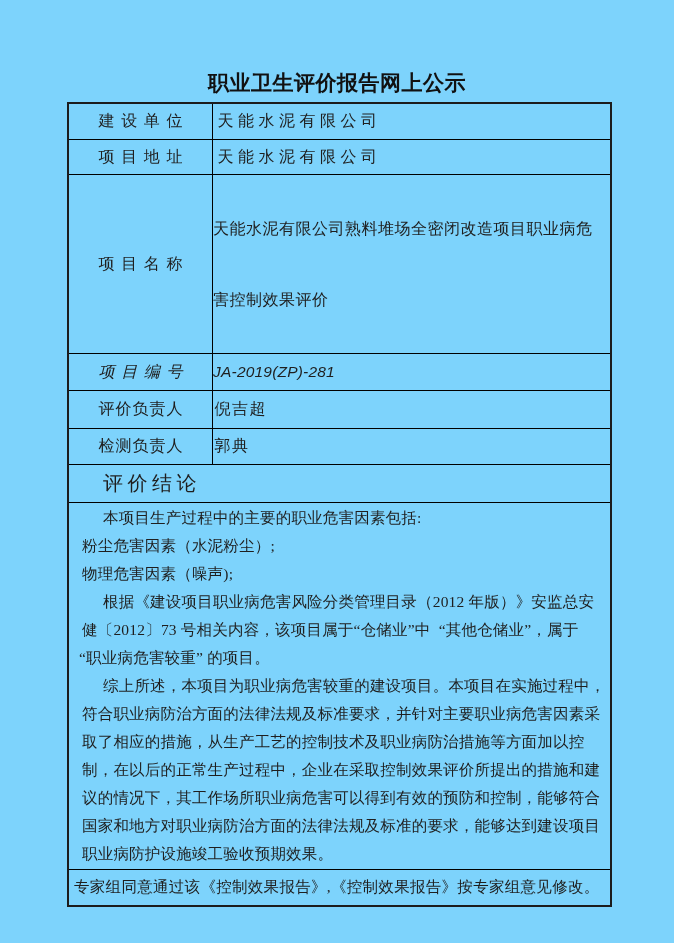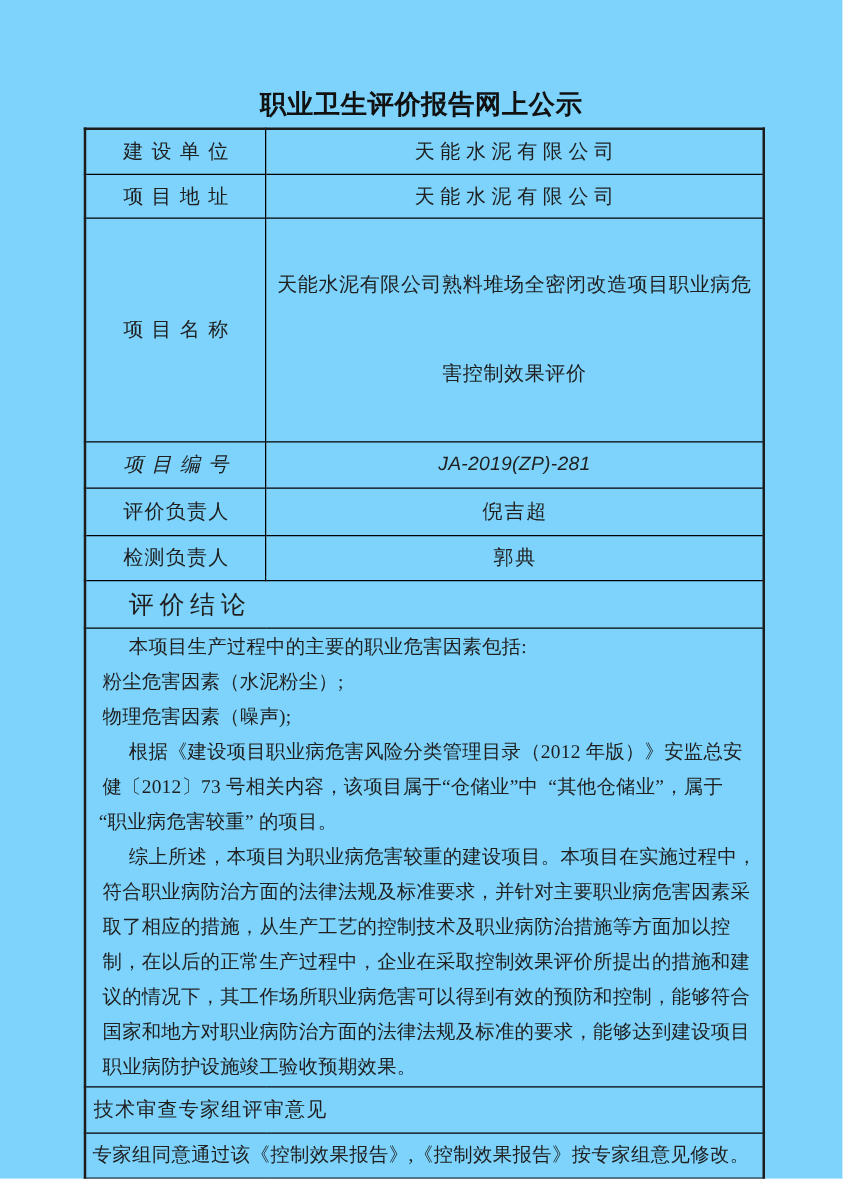--- a/index.html
+++ b/index.html
@@ -27,21 +27,21 @@
     margin:6px 0 0 67px;
     border:2px solid #1c1c1c;
   }
   td { border:1px solid #000000; padding:0; vertical-align:middle;margin-left:40px; }
   col.c1 { width:144px; }
   col.c2 { width:397px; }
 
   .cell-label { text-align:center; font-size:16px; }
   .lbl { display:inline-block; width:84px; text-align:justify; text-align-last:justify; }
 
-  .cell-value { text-align:center; font-size:16px; white-space:pre; }
+  .cell-value { text-align:left; font-size:16px; white-space:pre; }
   .v-spaced { letter-spacing:4.5px; text-indent:4.5px; }
   .v-name   { letter-spacing:1.5px; text-indent:1.5px; }
   .code { font-family:"Liberation Sans","DejaVu Sans",sans-serif; font-size:15.5px; letter-spacing:0.2px; }
 
   .h35 { height:35px; } .h34 { height:34px; } .h70 { height:70px; }
   .h36 { height:36px;font-style:italic; } .h37 { height:37px; }
 
   .projname div { line-height:35px; letter-spacing:0.5px; }
 
   .concl-head-cell { height:37px; padding-left:34px; font-size:20px; letter-spacing:4.5px; }
@@ -115,23 +115,20 @@
         <div class="concl-line ind">综上所述，本项目为职业病危害较重的建设项目。本项目在实施过程中，</div>
         <div class="concl-line">符合职业病防治方面的法律法规及标准要求，并针对主要职业病危害因素采</div>
         <div class="concl-line">取了相应的措施，从生产工艺的控制技术及职业病防治措施等方面加以控</div>
         <div class="concl-line">制，在以后的正常生产过程中，企业在采取控制效果评价所提出的措施和建</div>
         <div class="concl-line">议的情况下，其工作场所职业病危害可以得到有效的预防和控制，能够符合</div>
         <div class="concl-line">国家和地方对职业病防治方面的法律法规及标准的要求，能够达到建设项目</div>
         <div class="concl-line">职业病防护设施竣工验收预期效果。</div>
       </td>
     </tr>
 
-    <tr>
-      <td class="expert-head-cell" colspan="2">技术审查专家组评审意见</td>
-    </tr>
 
     <tr>
       <td class="opinion-cell" colspan="2">专家组同意通过该《控制效果报告》,《控制效果报告》按专家组意见修改。</td>
     </tr>
 
   </tbody>
     </table>
 </div>
 
 </body></html>

